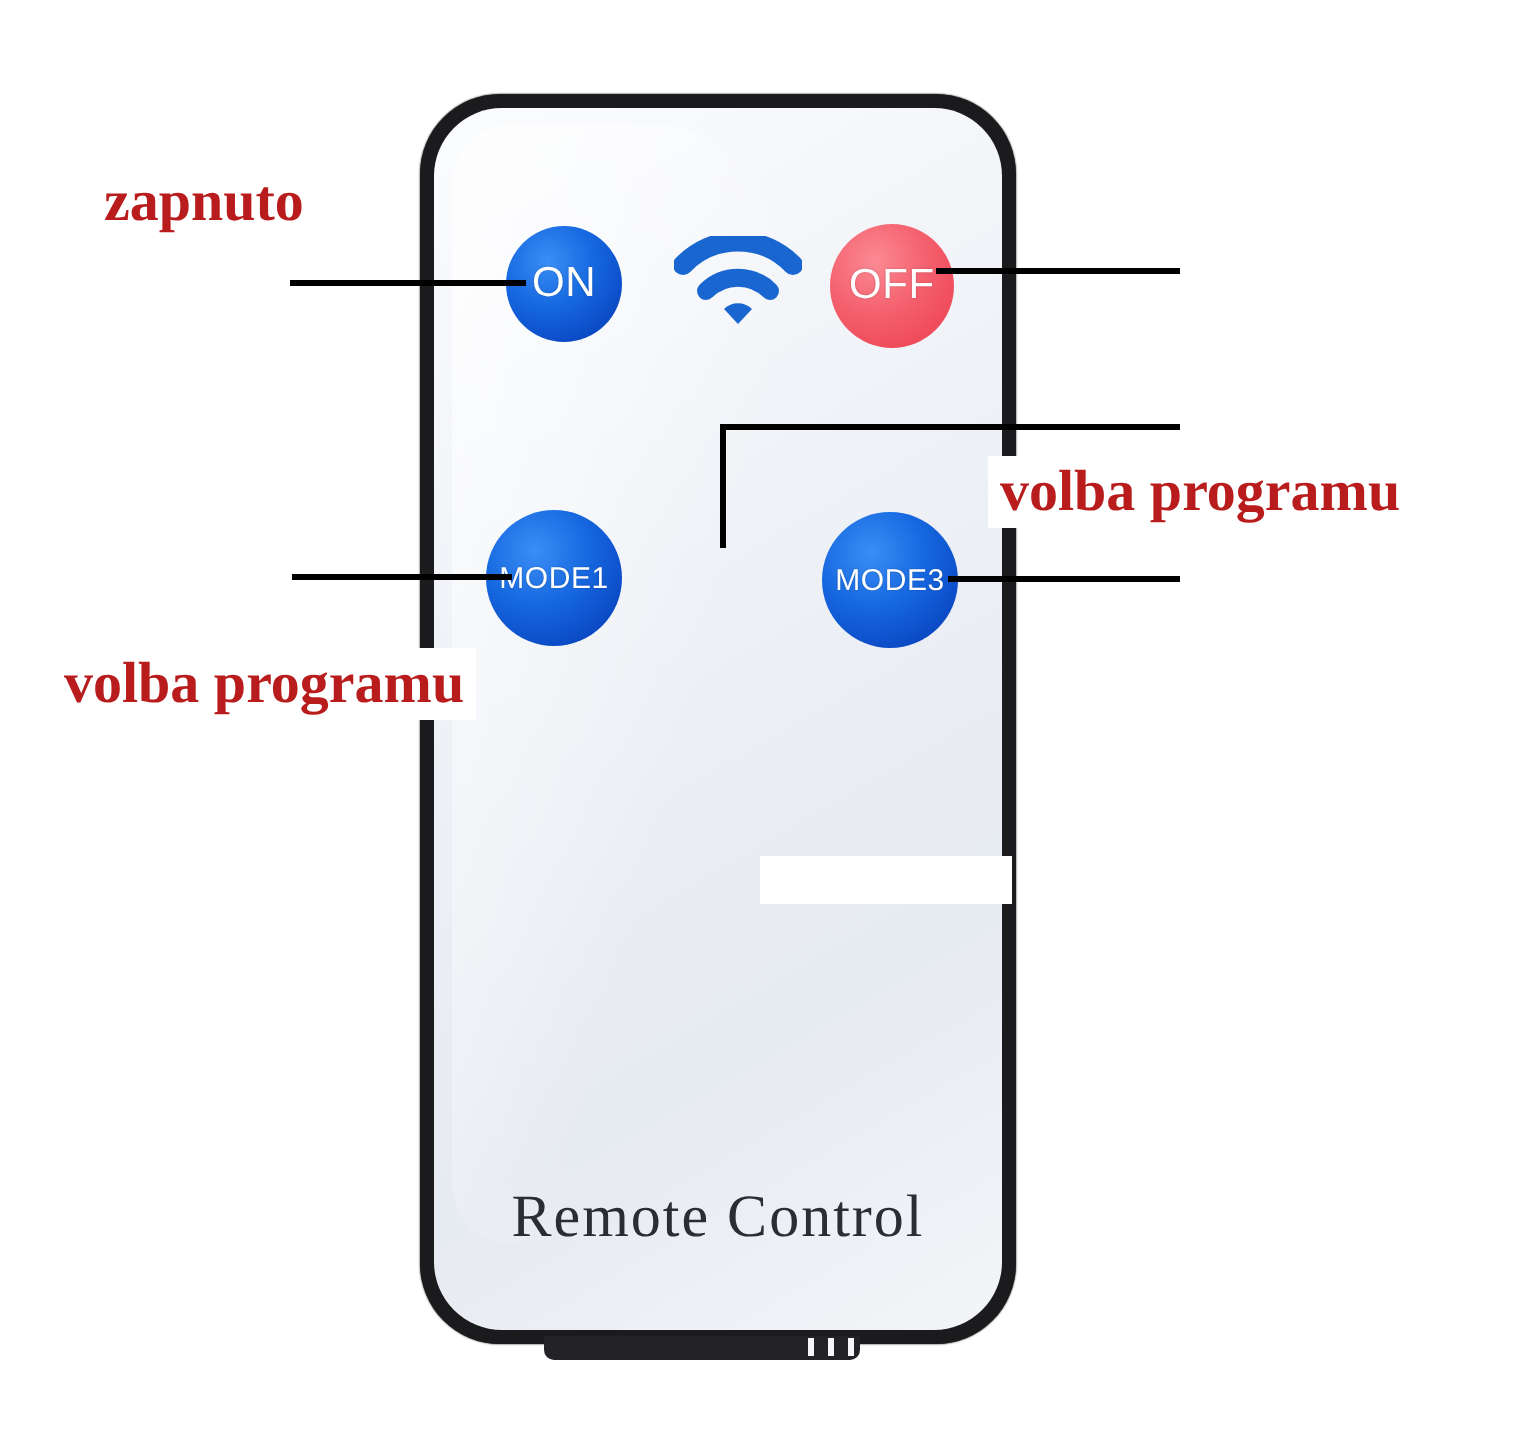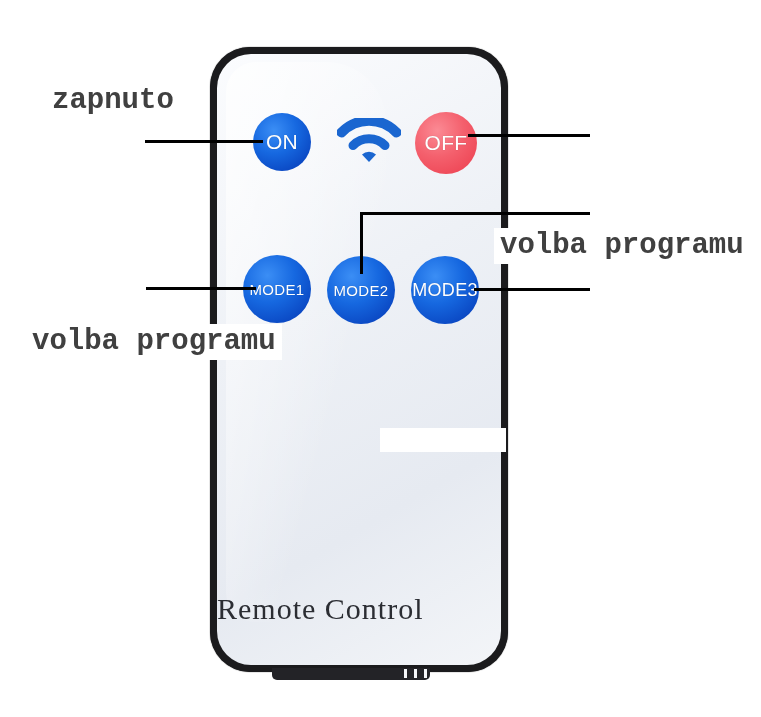--- a/index.html
+++ b/index.html
@@ -94,21 +94,21 @@
   #btn-mode1 {
     left: 243px; top: 255px; width: 68px; height: 68px;
     font-size: 15px;
   }
   #btn-mode2 {
     left: 327px; top: 256px; width: 68px; height: 68px;
     font-size: 15px;
   }
   #btn-mode3 {
     left: 411px; top: 256px; width: 68px; height: 68px;
-    font-size: 18px;
+    font-size: 15px;
   }
   #btn-sos {
     left: 330px; top: 404px; width: 62px; height: 62px;
     font-size: 19px;
   }
 
   
   #wifi-icon {
     position: absolute;
     left: 337px;
@@ -116,21 +116,21 @@
     width: 64px;
     height: 46px;
   }
 
   
   #brand-text {
     position: absolute;
     left: 217px;
     top: 592px;
     width: 284px;
-    text-align: left;
+    text-align: center;
     font-family: "Liberation Serif", serif;
     font-size: 30px;
     color: #2b2d33;
     letter-spacing: 1px;
   }
 
   
   .lead-h {
     position: absolute;
     height: 3px;
@@ -139,22 +139,22 @@
   .lead-v {
     position: absolute;
     width: 3px;
     background: #000000;
   }
 
   
   .anno {
     position: absolute;
     background: #ffffff;
-    color: #404040;
-    font-family: Liberation Mono, monospace;
+    color: #b91c1c;
+    font-family: Liberation Serif, serif;
     font-weight: bold;
     white-space: nowrap;
     line-height: 1.05;
   }
   #anno-zapnuto   { left: 46px;  top: 84px;  font-size: 29px; padding: 2px 6px; }
   #anno-vypnuto   { left: 568px; top: 85px;  font-size: 29px; padding: 2px 6px; }
   #anno-prog-right{ left: 494px; top: 228px; font-size: 29px; padding: 3px 6px; }
   #anno-prog-left { left: 26px;  top: 324px; font-size: 29px; padding: 3px 6px; }
 </style>
 </head>
@@ -169,21 +169,20 @@
   <div class="tab-ridge" style="left:404px;"></div>
   <div class="tab-ridge" style="left:414px;"></div>
   <div class="tab-ridge" style="left:424px;"></div>
 
   <div id="btn-on" class="btn btn-blue">ON</div>
 
   <div id="btn-off" class="btn btn-red">OFF</div>
 
   <div id="btn-mode1" class="btn btn-blue">MODE1</div>
 
-  <div id="btn-mode2" class="btn btn-blue">MODE2</div>
 
   <div id="btn-mode3" class="btn btn-blue">MODE3</div>
 
 
   <svg id="wifi-icon" viewBox="0 0 64 46">
     <path d="M4.5 14.5 A38 38 0 0 1 59.5 14.5" stroke="#1a66d0" stroke-width="10" fill="none" stroke-linecap="round"></path>
     <path d="M16 27.5 A22.5 22.5 0 0 1 48 27.5" stroke="#1a66d0" stroke-width="9" fill="none" stroke-linecap="round"></path>
     <path d="M32 44 L25 36.5 A10 10 0 0 1 39 36.5 Z" fill="#1a66d0"></path>
   </svg>
 

